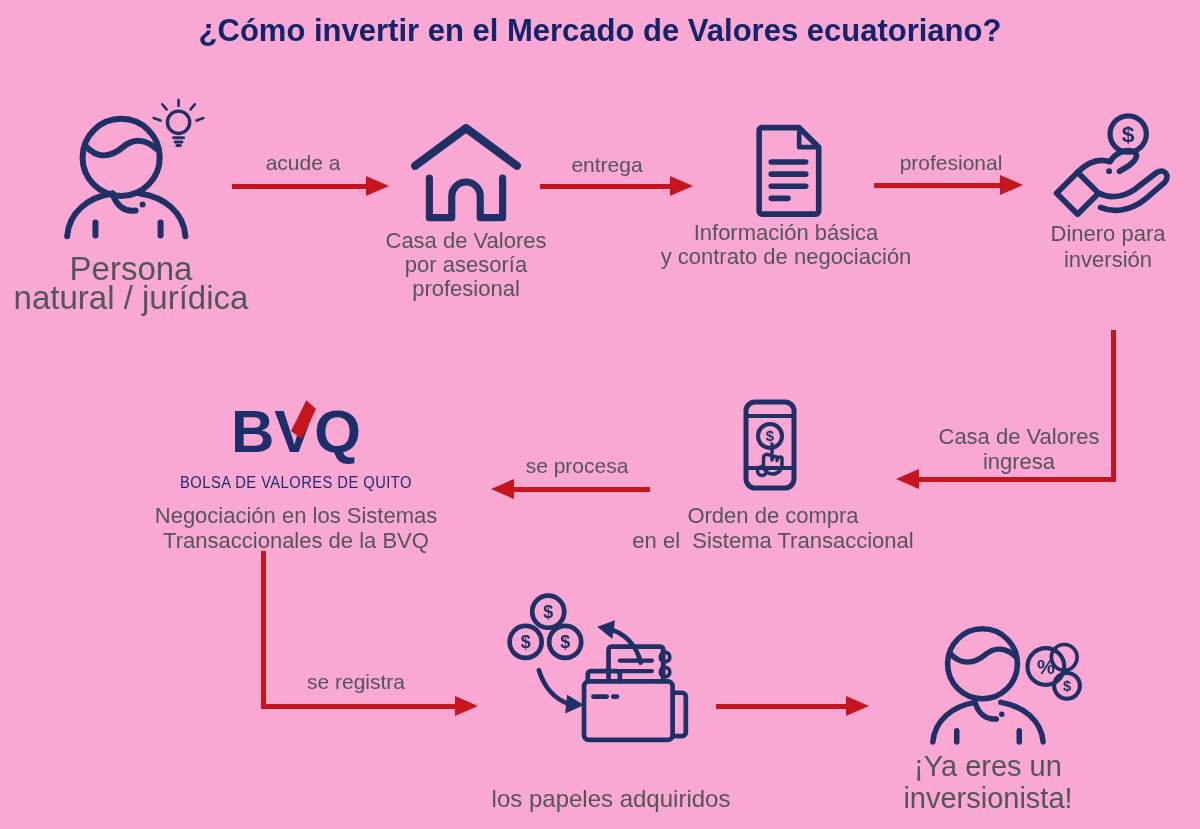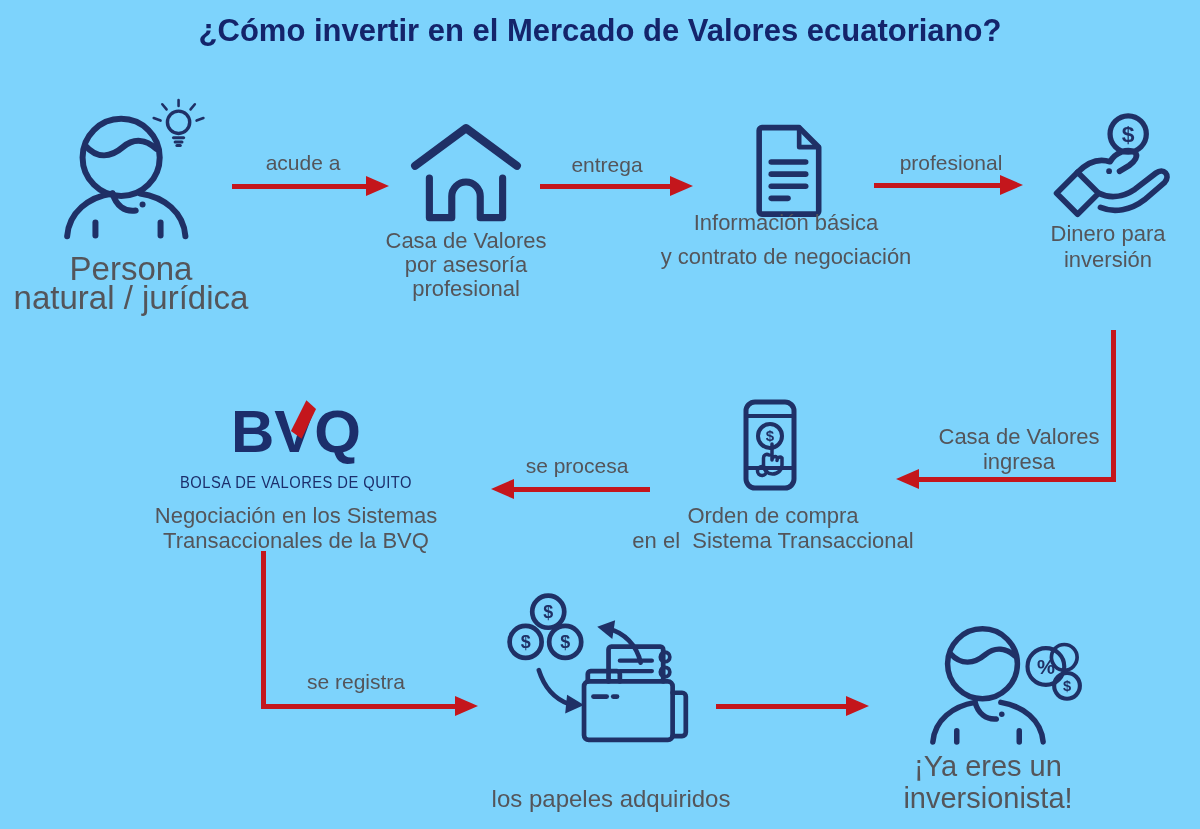--- a/index.html
+++ b/index.html
@@ -3,21 +3,21 @@
 <meta charset="utf-8">
 <style>
   :root{
     --navy:#1f3066;
     --red:#c4161c;
     --gray:#54555a;
     --title:#14246b;
   }
   html,body{margin:0;padding:0;background:#ffffff;}
   .canvas{
-    position:relative;width:1200px;height:829px;background:#7dd3fc;
+    position:relative;width:1200px;height:829px;background:#f9a8d4;
     font-family:"Liberation Sans",sans-serif;overflow:hidden;
   }
   .title{
     position:absolute;transform:translateX(-50%);
     color:var(--title);font-size:31px;font-weight:700;white-space:pre;
   }
   .lbl{
     position:absolute;transform:translateX(-50%);
     color:var(--gray);white-space:pre;text-align:right;line-height:1;
   }
@@ -94,21 +94,21 @@
   <div class="icon" style="left:748px;top:123px">
     <svg width="80" viewBox="0 0 86 106" fill="none" stroke="#1f3066" stroke-linecap="round" stroke-linejoin="round">
       <path d="M 12,8 a3,3 0 0 1 3,-3 H 55 L 76,26 V 95 a3,3 0 0 1 -3,3 H 15 a3,3 0 0 1 -3,-3 Z" stroke-width="6"></path>
       <path d="M 55,5 V 26 H 76" stroke-width="5"></path>
       <path d="M 25,42 H 62" stroke-width="6"></path>
       <path d="M 25,55 H 62" stroke-width="6"></path>
       <path d="M 25,68 H 62" stroke-width="6"></path>
       <path d="M 25,81 H 43" stroke-width="6"></path>
     </svg>
   </div>
-  <div class="lbl t22" style="left:786px;top:212px">Información básica</div>
+  <div class="lbl t22" style="left:786px;top:222px">Información básica</div>
   <div class="lbl t22" style="left:786px;top:246px">y contrato de negociación</div>
 
   <div class="lbl t21" style="left:951px;top:152px">profesional</div>
   <div class="hbar" style="left:874px;top:183px;width:128px"></div>
   <div class="ah r" style="left:1000px;top:175px"></div>
 
   <div class="icon" style="left:1048px;top:113px">
     <svg width="126" viewBox="0 0 132 116" fill="none" stroke="#1f3066" stroke-linecap="round" stroke-linejoin="round">
       <circle cx="84" cy="22" r="19" stroke-width="5.5"></circle>
       <text x="84" y="30" font-size="24" stroke="none">$</text>

